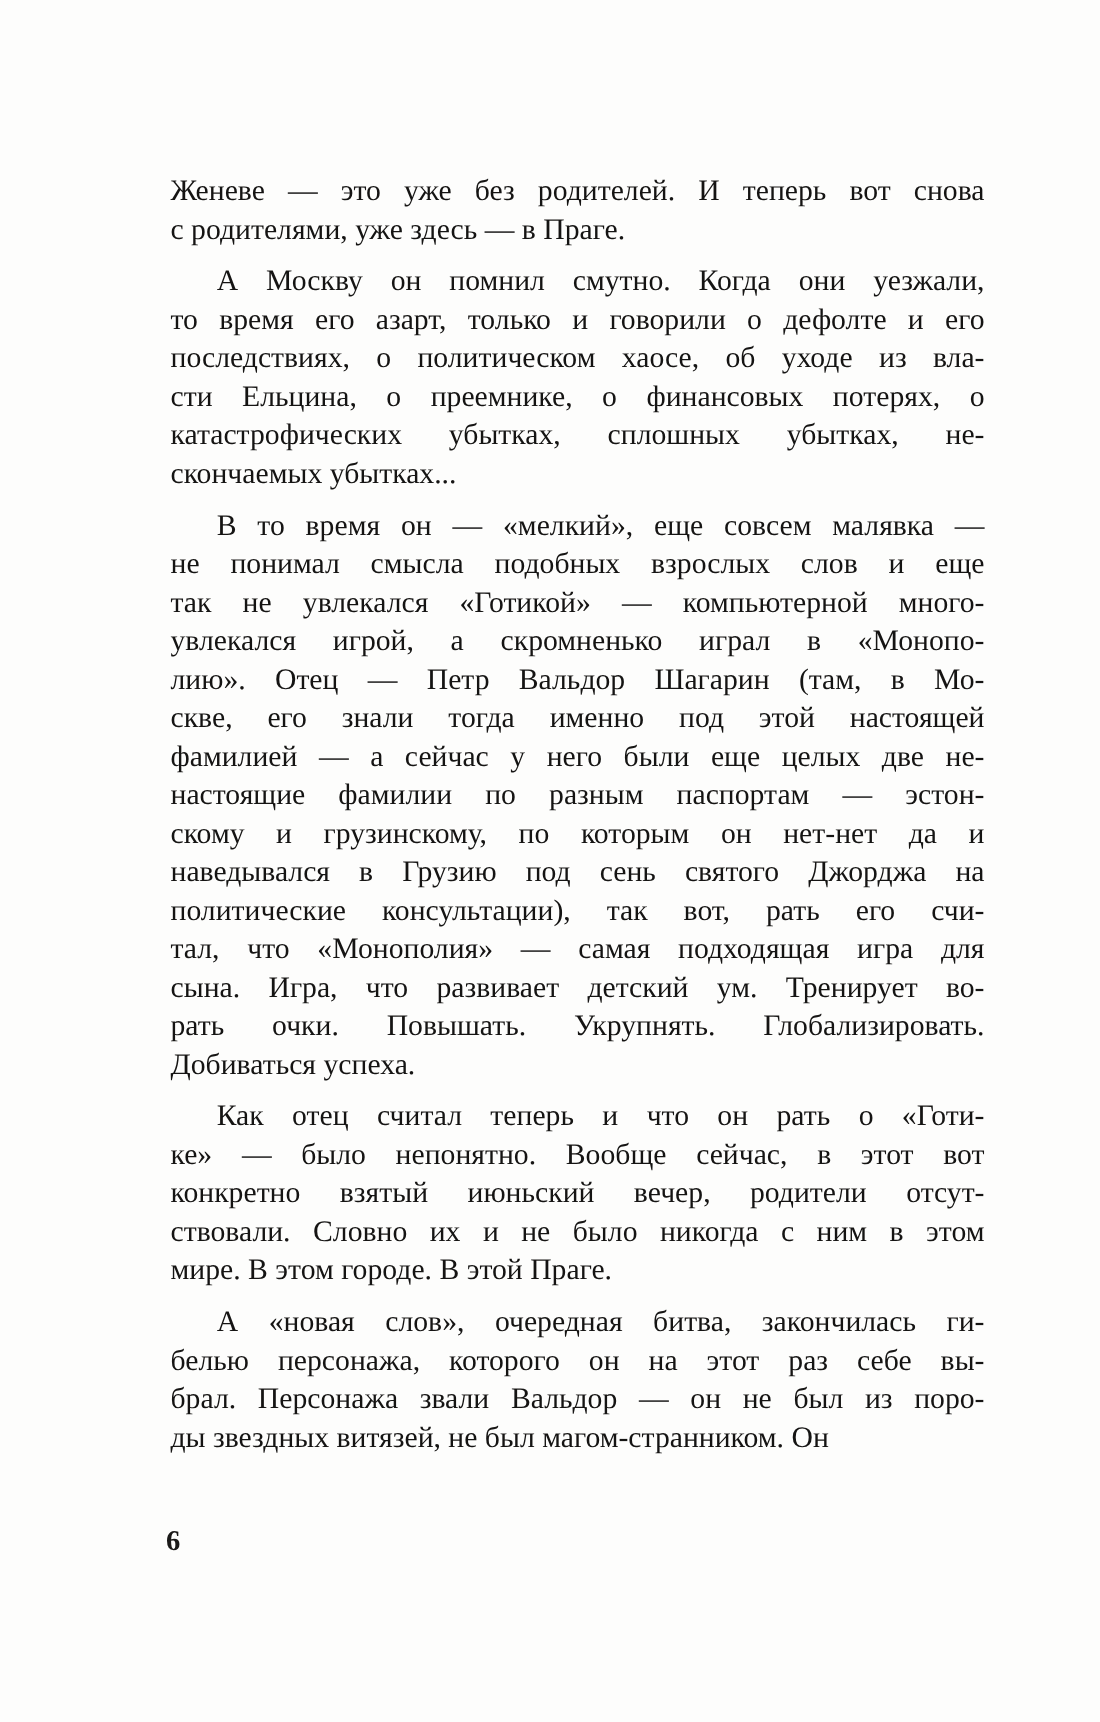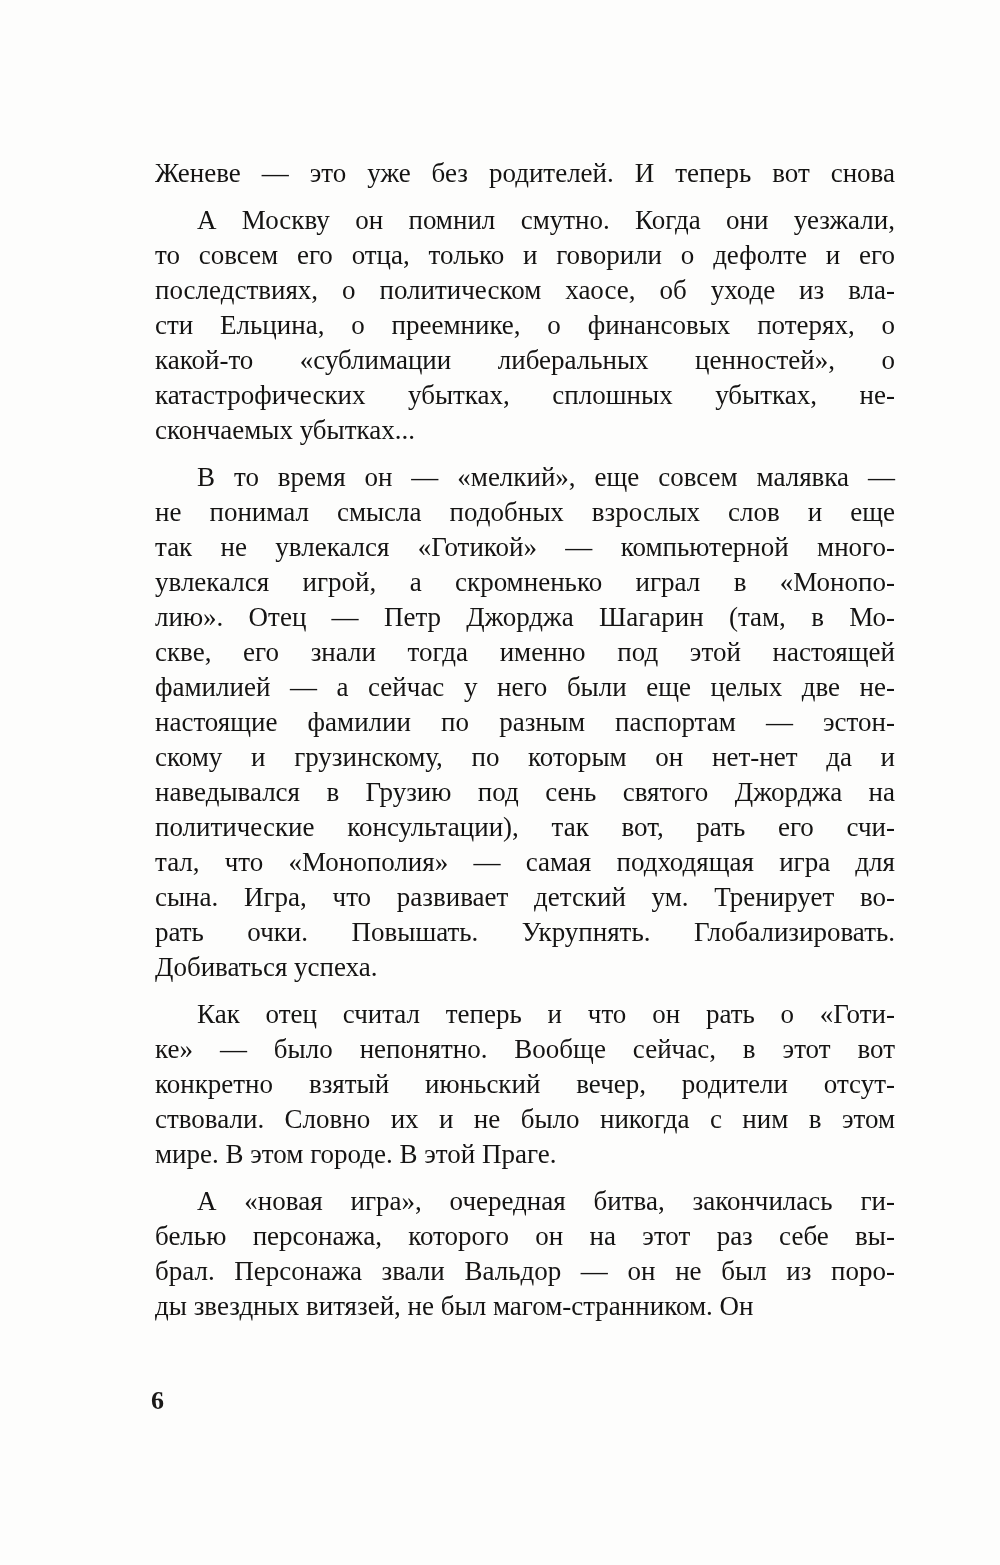--- a/index.html
+++ b/index.html
@@ -52,55 +52,55 @@
     color: #1a1918;
   }
 </style>
 </head>
 <body>
 
 <div class="page">
   <div class="text-block">
       <div class="para">
         <div class="line">Женеве — это уже без родителей. И теперь вот снова</div>
+        <div class="line last">с родителями, уже здесь — в Праге.</div>
       </div>
       <div class="para">
         <div class="line indent">А Москву он помнил смутно. Когда они уезжали,</div>
-        <div class="line">то совсем его отца, только и говорили о дефолте и его</div>
+        <div class="line">то время его азарт, только и говорили о дефолте и его</div>
         <div class="line">последствиях, о политическом хаосе, об уходе из вла-</div>
         <div class="line">сти Ельцина, о преемнике, о финансовых потерях, о</div>
-        <div class="line">какой-то «сублимации либеральных ценностей», о</div>
         <div class="line">катастрофических убытках, сплошных убытках, не-</div>
         <div class="line last">скончаемых убытках...</div>
       </div>
       <div class="para">
         <div class="line indent">В то время он — «мелкий», еще совсем малявка —</div>
         <div class="line">не понимал смысла подобных взрослых слов и еще</div>
         <div class="line">так не увлекался «Готикой» — компьютерной много-</div>
         <div class="line">увлекался игрой, а скромненько играл в «Монопо-</div>
-        <div class="line">лию». Отец — Петр Джорджа Шагарин (там, в Мо-</div>
+        <div class="line">лию». Отец — Петр Вальдор Шагарин (там, в Мо-</div>
         <div class="line">скве, его знали тогда именно под этой настоящей</div>
         <div class="line">фамилией — а сейчас у него были еще целых две не-</div>
         <div class="line">настоящие фамилии по разным паспортам — эстон-</div>
         <div class="line">скому и грузинскому, по которым он нет-нет да и</div>
         <div class="line">наведывался в Грузию под сень святого Джорджа на</div>
         <div class="line">политические консультации), так вот, рать его счи-</div>
         <div class="line">тал, что «Монополия» — самая подходящая игра для</div>
         <div class="line">сына. Игра, что развивает детский ум. Тренирует во-</div>
         <div class="line">рать очки. Повышать. Укрупнять. Глобализировать.</div>
         <div class="line last">Добиваться успеха.</div>
       </div>
       <div class="para">
         <div class="line indent">Как отец считал теперь и что он рать о «Готи-</div>
         <div class="line">ке» — было непонятно. Вообще сейчас, в этот вот</div>
         <div class="line">конкретно взятый июньский вечер, родители отсут-</div>
         <div class="line">ствовали. Словно их и не было никогда с ним в этом</div>
         <div class="line last">мире. В этом городе. В этой Праге.</div>
       </div>
       <div class="para">
-        <div class="line indent">А «новая игра», очередная битва, закончилась ги-</div>
+        <div class="line indent">А «новая слов», очередная битва, закончилась ги-</div>
         <div class="line">белью персонажа, которого он на этот раз себе вы-</div>
         <div class="line">брал. Персонажа звали Вальдор — он не был из поро-</div>
         <div class="line last">ды звездных витязей, не был магом-странником. Он</div>
       </div>
     </div>
   <div class="page-number">6</div>
 </div>
 
 </body></html>

